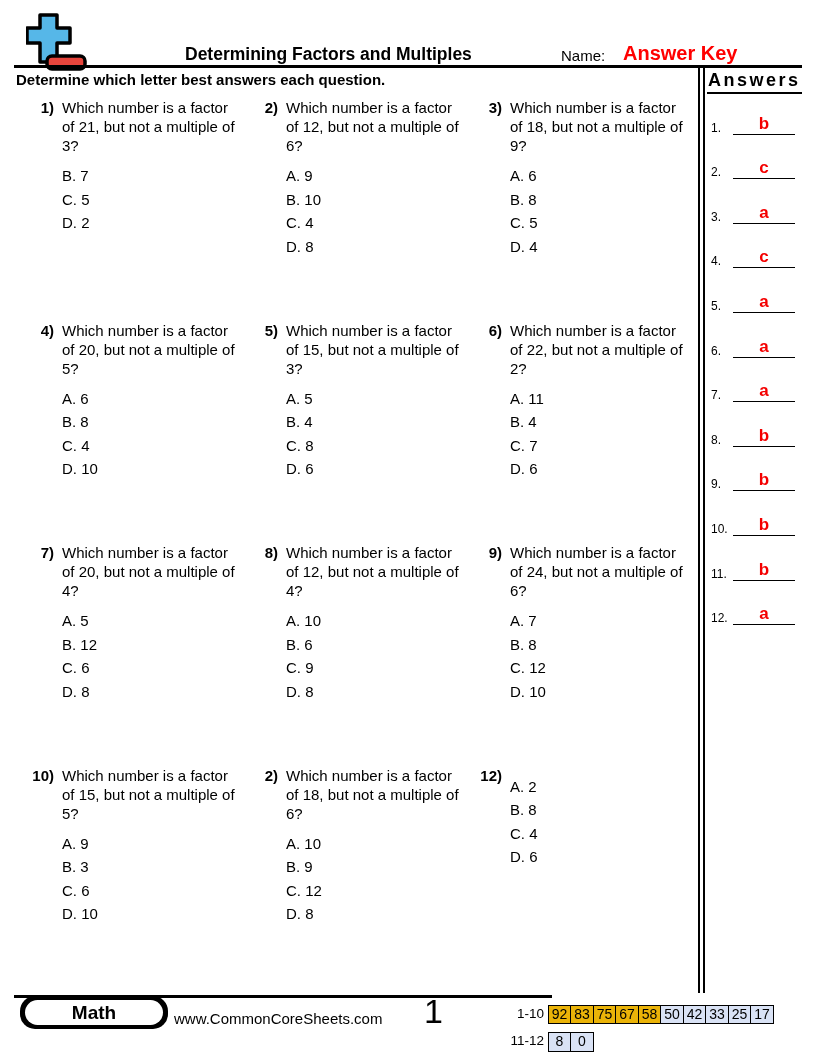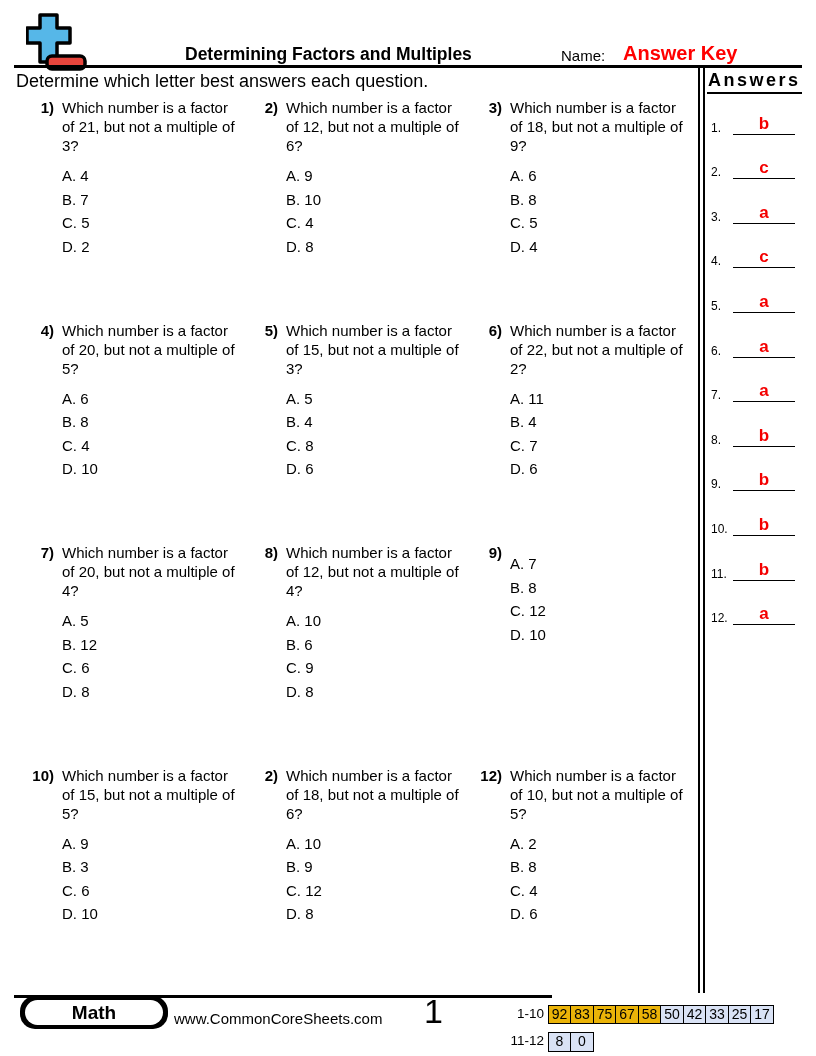--- a/index.html
+++ b/index.html
@@ -7,21 +7,21 @@
   .page {
     position:relative; width:816px; height:1056px; background:#fff;
     font-family:"Liberation Sans", sans-serif; color:#000; overflow:hidden;
   }
   
   .logo { position:absolute; left:26px; top:12px; width:64px; height:62px; }
   .title { position:absolute; left:185px; top:44px; font-size:17.5px; font-weight:bold; }
   .name-label { position:absolute; left:561px; top:47px; font-size:15px; }
   .name-value { position:absolute; left:623px; top:42px; font-size:20px; font-weight:bold; color:#ff0000; }
   .header-rule { position:absolute; left:14px; top:65px; width:788px; height:3px; background:#000; }
-  .instructions { position:absolute; left:16px; top:71px; font-size:18px; font-weight:normal; }
+  .instructions { position:absolute; left:16px; top:71px; font-size:15px; font-weight:bold; }
   
   .questions-grid {
     position:absolute; left:28px; top:98px; width:672px;
     display:grid; grid-template-columns:repeat(3,224px); grid-auto-rows:222.5px;
   }
   .q { display:flex; align-items:flex-start; }
   .qnum { width:26px; text-align:right; font-weight:bold; font-size:15px; margin-right:8px; flex:none; line-height:19px; }
   .qbody { flex:1; padding-right:12px; }
   .qtext { font-size:15px; line-height:19px; }
   .choices { margin-top:9px; }
@@ -67,21 +67,20 @@
   <div class="header-rule"></div>
   <div class="instructions">Determine which letter best answers each question.</div>
 
   <div class="questions-grid">
 
     <div class="q">
       <div class="qnum">1)</div>
       <div class="qbody">
         <div class="qtext">Which number is a factor of 21, but not a multiple of 3?</div>
         <div class="choices">
-          <div class="choice">A. 4</div>
           <div class="choice">B. 7</div>
           <div class="choice">C. 5</div>
           <div class="choice">D. 2</div>
         </div>
       </div>
     </div>
 
     <div class="q">
       <div class="qnum">2)</div>
       <div class="qbody">
@@ -169,20 +168,21 @@
           <div class="choice">B. 6</div>
           <div class="choice">C. 9</div>
           <div class="choice">D. 8</div>
         </div>
       </div>
     </div>
 
     <div class="q">
       <div class="qnum">9)</div>
       <div class="qbody">
+        <div class="qtext">Which number is a factor of 24, but not a multiple of 6?</div>
         <div class="choices">
           <div class="choice">A. 7</div>
           <div class="choice">B. 8</div>
           <div class="choice">C. 12</div>
           <div class="choice">D. 10</div>
         </div>
       </div>
     </div>
 
     <div class="q">
@@ -207,21 +207,20 @@
           <div class="choice">B. 9</div>
           <div class="choice">C. 12</div>
           <div class="choice">D. 8</div>
         </div>
       </div>
     </div>
 
     <div class="q">
       <div class="qnum">12)</div>
       <div class="qbody">
-        <div class="qtext">Which number is a factor of 10, but not a multiple of 5?</div>
         <div class="choices">
           <div class="choice">A. 2</div>
           <div class="choice">B. 8</div>
           <div class="choice">C. 4</div>
           <div class="choice">D. 6</div>
         </div>
       </div>
     </div>
 
   </div>

